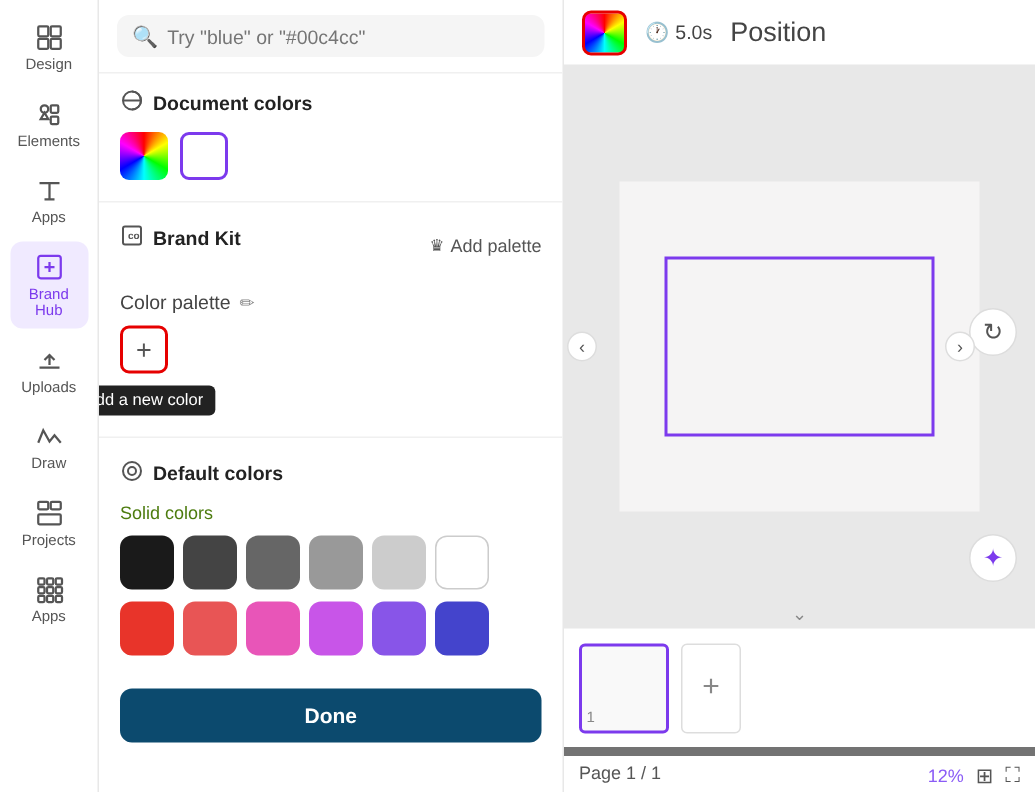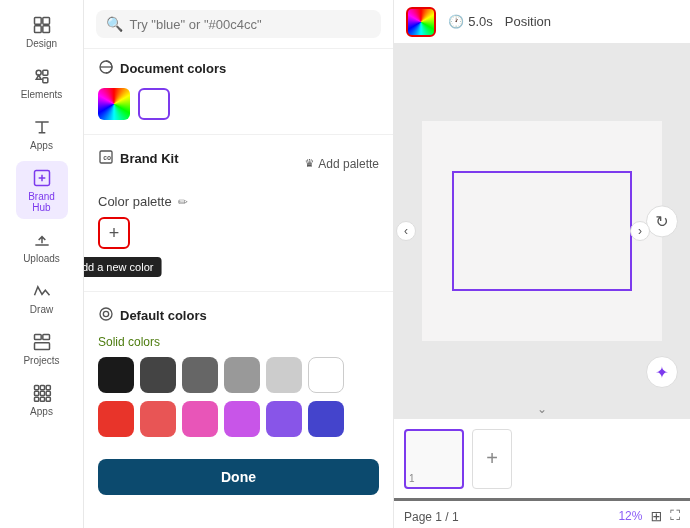--- a/index.html
+++ b/index.html
@@ -1,20 +1,20 @@
 <!DOCTYPE html>
 <html><head>
   <meta charset="utf-8">
   <style>
     * { box-sizing: border-box; margin: 0; padding: 0; }
     body { font-family: -apple-system, BlinkMacSystemFont, 'Segoe UI', sans-serif; font-size: 13px; background: #f0f0f0; display: flex; width: 690px; height: 528px; overflow: hidden; }
 
     
     .sidebar {
-      width: 84px;
+      width: 66px;
       background: #fff;
       border-right: 1px solid #e8e8e8;
       display: flex;
       flex-direction: column;
       align-items: center;
       padding: 8px 0;
       gap: 4px;
       flex-shrink: 0;
     }
     .sidebar-item {
@@ -204,21 +204,21 @@
     }
     .timer-label {
       display: flex;
       align-items: center;
       gap: 4px;
       font-size: 13px;
       color: #444;
       cursor: pointer;
     }
     .position-label {
-      font-size: 13px;
+      font-size: 18px;
       color: #444;
       cursor: pointer;
     }
 
     .canvas-main {
       flex: 1;
       position: relative;
       display: flex;
       align-items: center;
       justify-content: center;
@@ -334,23 +334,23 @@
       align-items: center;
       justify-content: center;
       cursor: pointer;
       font-size: 20px;
       color: #888;
       flex-shrink: 0;
     }
 
     .canvas-footer {
       background: #fff;
-      border-top: 3px solid #737373;
-      display: flex;
-      align-items: flex-end;
+      border-top: 6px solid #737373;
+      display: flex;
+      align-items: flex-start;
       justify-content: space-between;
       padding: 4px 10px;
       height: 30px;
     }
     .footer-page-info { font-size: 12px; color: #555; }
     .footer-right { display: flex; align-items: center; gap: 8px; }
     .footer-zoom { font-size: 12px; color: #8b5cf6; }
     .footer-icon { font-size: 14px; color: #555; cursor: pointer; }
 
     .scroll-down-arrow {

